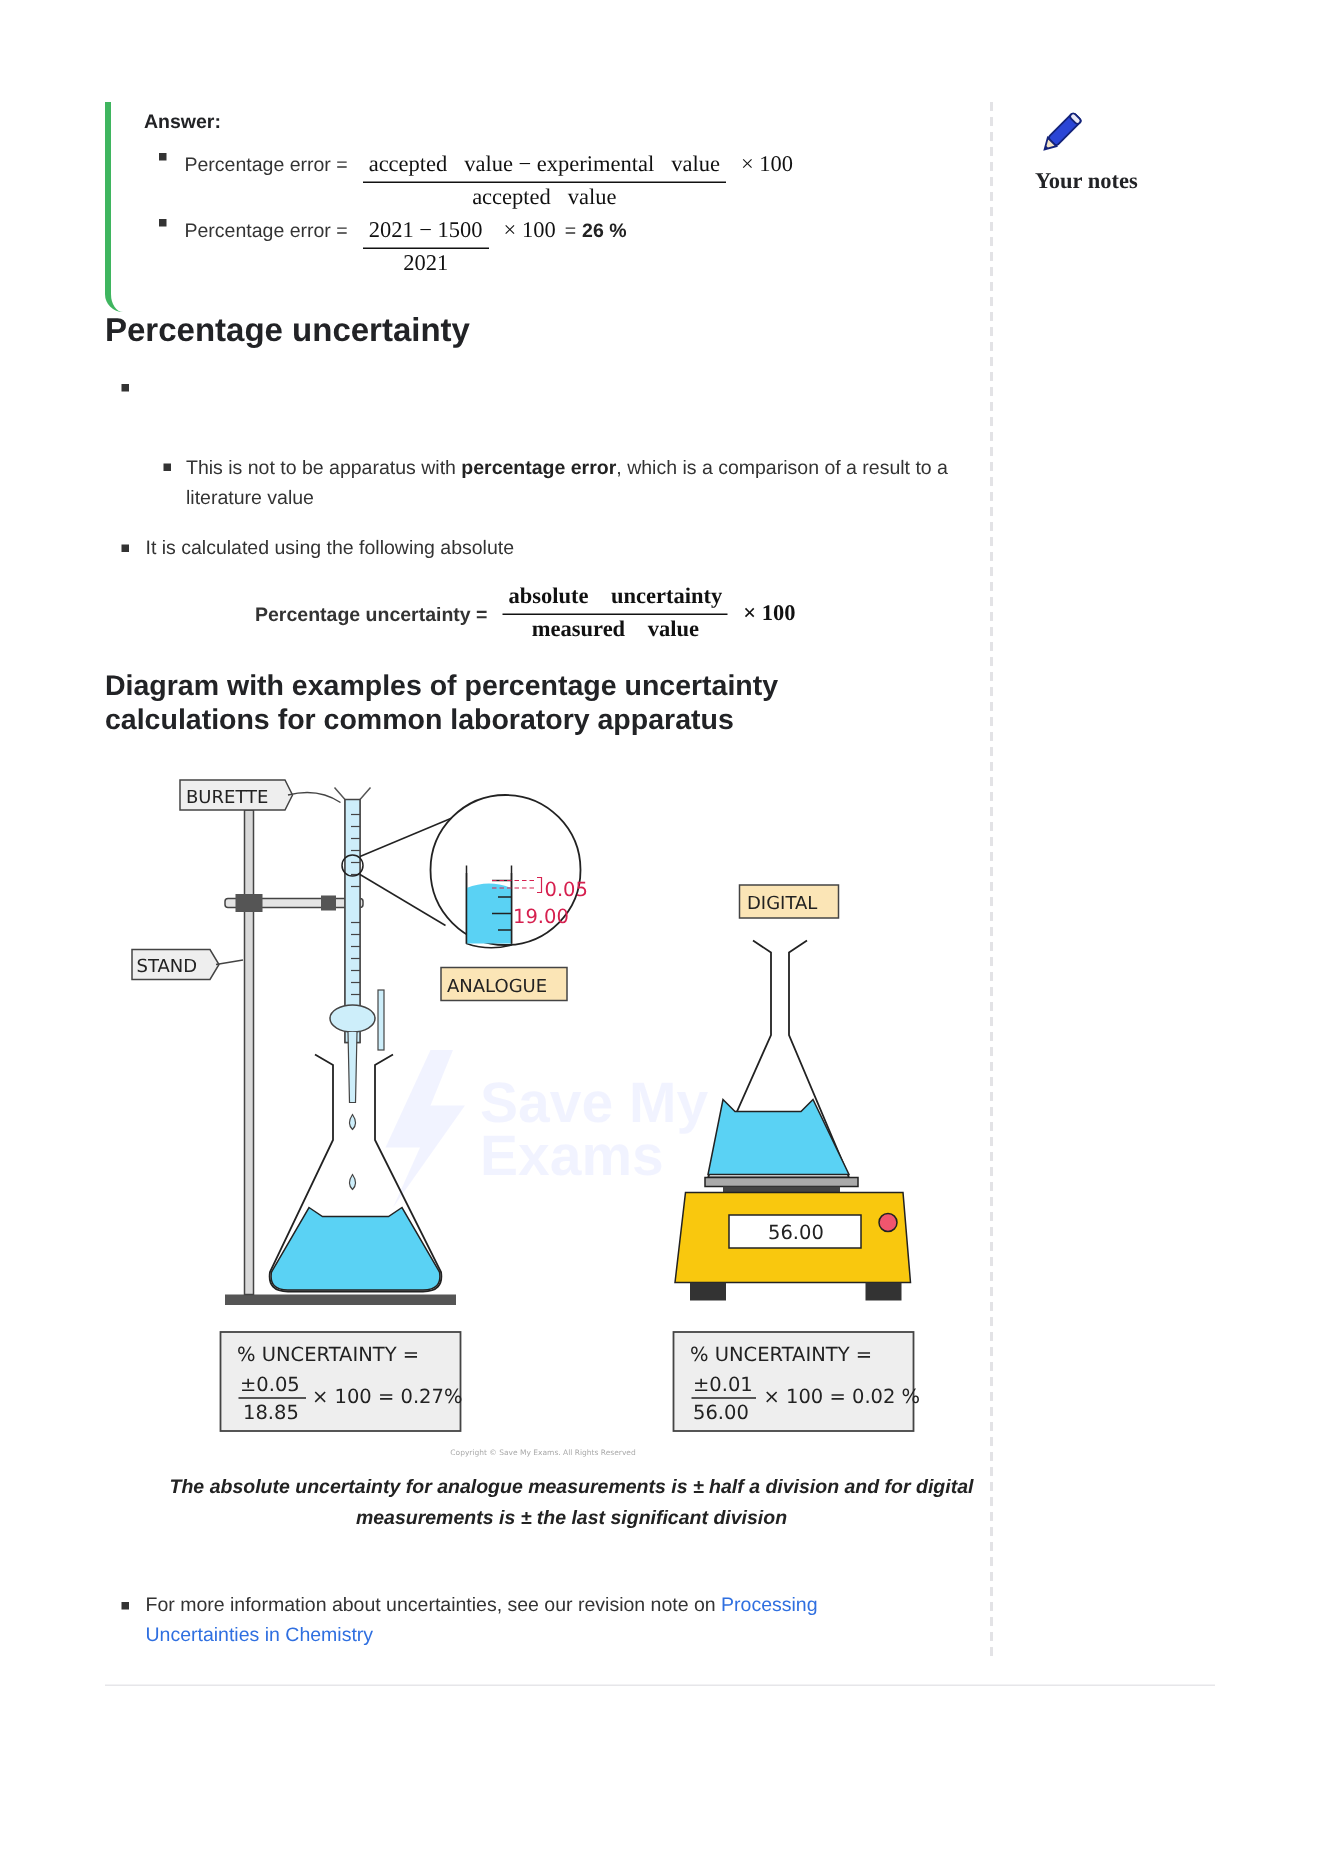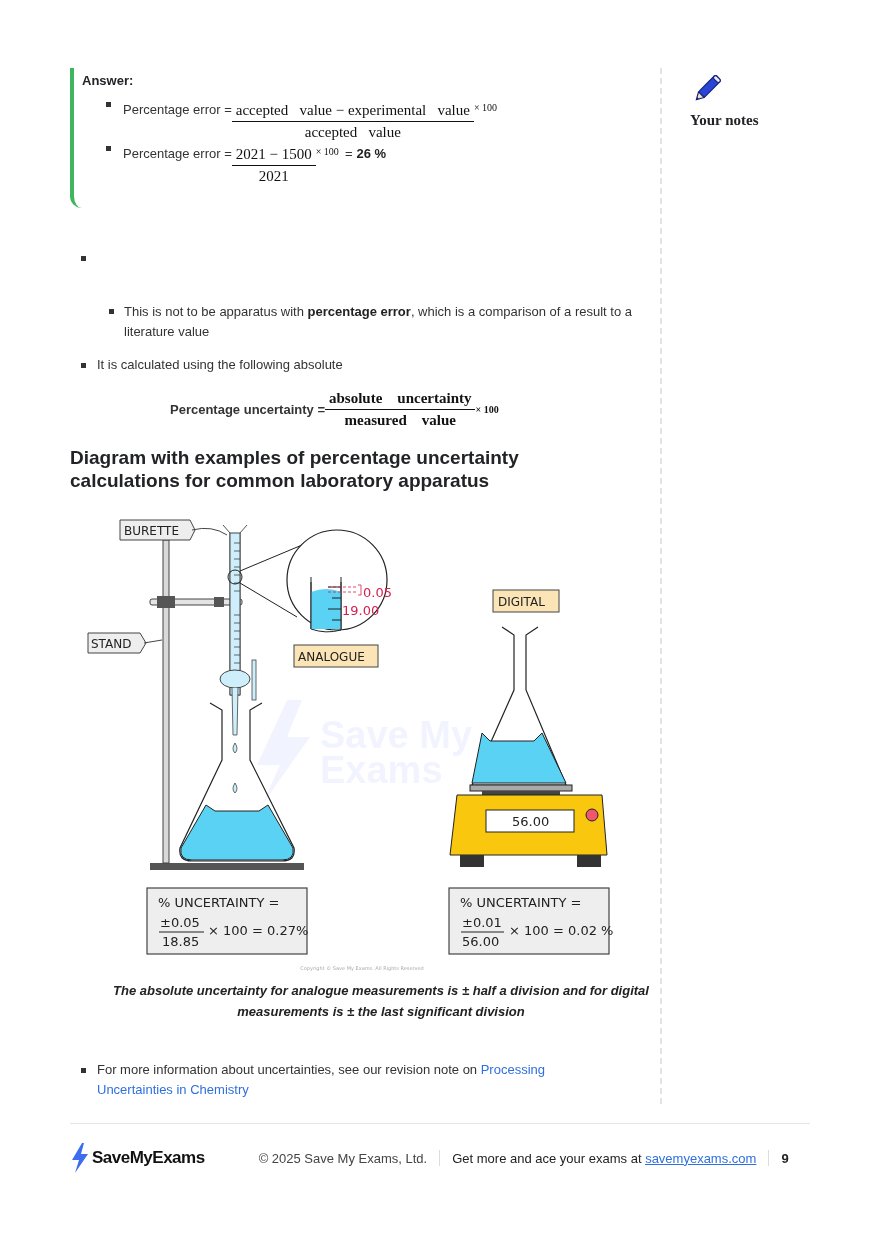--- a/index.html
+++ b/index.html
@@ -9,28 +9,28 @@
 
   
   .notes-divider { position: absolute; left: 660px; top: 68px; height: 1036px; width: 0;
                    border-left: 2px dashed #e3e3e6; }
   .notes { position: absolute; left: 690px; top: 72px; width: 90px; text-align: left; font-family: Liberation Serif, serif; }
   .notes .label { font-size: 15px; font-weight: bold; color: #222326; margin-top: 2px; }
 
   
   .answer { position: absolute; left: 70px; top: 68px; width: 575px; height: 140px;
             border-left: 4px solid #3fb55f; border-bottom-left-radius: 12px; }
-  .answer-title { position: absolute; left: 8px; top: 5px; font-size: 13px; font-weight: bold; }
+  .answer-title { position: absolute; left: 22px; top: 5px; font-size: 13px; font-weight: bold; }
   .eq-row { position: absolute; left: 32px; display: flex; font-size: 13px; color: #333; }
   .bullet { display: inline-block; width: 5px; height: 5px; background: #333; margin-right: 12px; }
-  .frac { display: inline-flex; flex-direction: column; align-items: center; margin: 0 0;
+  .frac { display: inline-flex; flex-direction: column; align-items: center; margin: 0 10px;
           font-family: "Liberation Serif", "DejaVu Serif", serif; font-size: 15px; color: #111; }
   .frac .num { padding: 0 4px 2px; border-bottom: 1.3px solid #111; white-space: pre; }
   .frac .den { padding-top: 2px; white-space: pre; }
-  .times { font-family: "Liberation Serif", "DejaVu Serif", serif; font-size: 10px; color: #111; white-space: pre; }
+  .times { font-family: "Liberation Serif", "DejaVu Serif", serif; font-size: 15px; color: #111; white-space: pre; }
 
   h2.section { position: absolute; left: 70px; top: 207px; margin: 0; font-size: 22px; font-weight: bold; color: #222326; }
   .para { position: absolute; font-size: 13px; line-height: 20px; color: #333; }
   .para b { color: #222; }
   .sq { position: absolute; width: 5px; height: 5px; background: #333; }
 
   .formula { position: absolute; left: 170px; top: 390px; display: flex; align-items: center; font-size: 13px; color: #333; }
   .formula .frac { font-weight: bold; font-size: 15px; }
   .formula .times { font-weight: bold; }
 
@@ -90,20 +90,21 @@
       <span class="frac">
         <span class="num">2021 − 1500</span>
         <span class="den">2021</span>
       </span>
       <span class="times">× 100</span>
       <span style="margin-left:6px;">=</span>
       <b style="margin-left:4px;color:#222;">26 %</b>
     </div>
   </div>
 
+  <h2 class="section">Percentage uncertainty</h2>
 
   <span class="sq" style="left:81px;top:256px;"></span>
 
   <span class="sq" style="left:109px;top:309px;"></span>
   <div class="para" style="left:124px;top:302px;width:530px;">
     <span>This is not to be apparatus with </span><b>percentage error</b><span>, which is a comparison of a result to a literature value</span>
   </div>
 
   <span class="sq" style="left:81px;top:363px;"></span>
   <div class="para" style="left:97px;top:355px;width:555px;">
@@ -233,29 +234,14 @@
   </svg>
 
   <div class="caption">The absolute uncertainty for analogue measurements is ± half a division and for digital measurements is ± the last significant division</div>
 
   <span class="sq" style="left:81px;top:1068px;"></span>
   <div class="para" style="left:97px;top:1060px;width:520px;">
     <span>For more information about uncertainties, see our revision note on </span><a class="link">Processing Uncertainties in Chemistry</a>
   </div>
 
   <div class="footer-rule"></div>
-  <div class="footer">
-    <div class="brand">
-      <svg width="20" height="30" viewBox="0 0 20 30">
-        <polygon points="12,0 2,17 9,17 5,30 18,11 11,11 14,0" fill="#3d6cf0"></polygon>
-      </svg>
-      <span style="margin-left:2px;">SaveMyExams</span>
-    </div>
-    <span class="copy">© 2025 Save My Exams, Ltd.</span>
-    <span class="sep"></span>
-    <span class="more">
-      <span>Get more and ace your exams at </span><a>savemyexams.com</a>
-    </span>
-    <span class="sep"></span>
-    <span class="pagenum">9</span>
-  </div>
 
 </div>
 
 </body></html>

